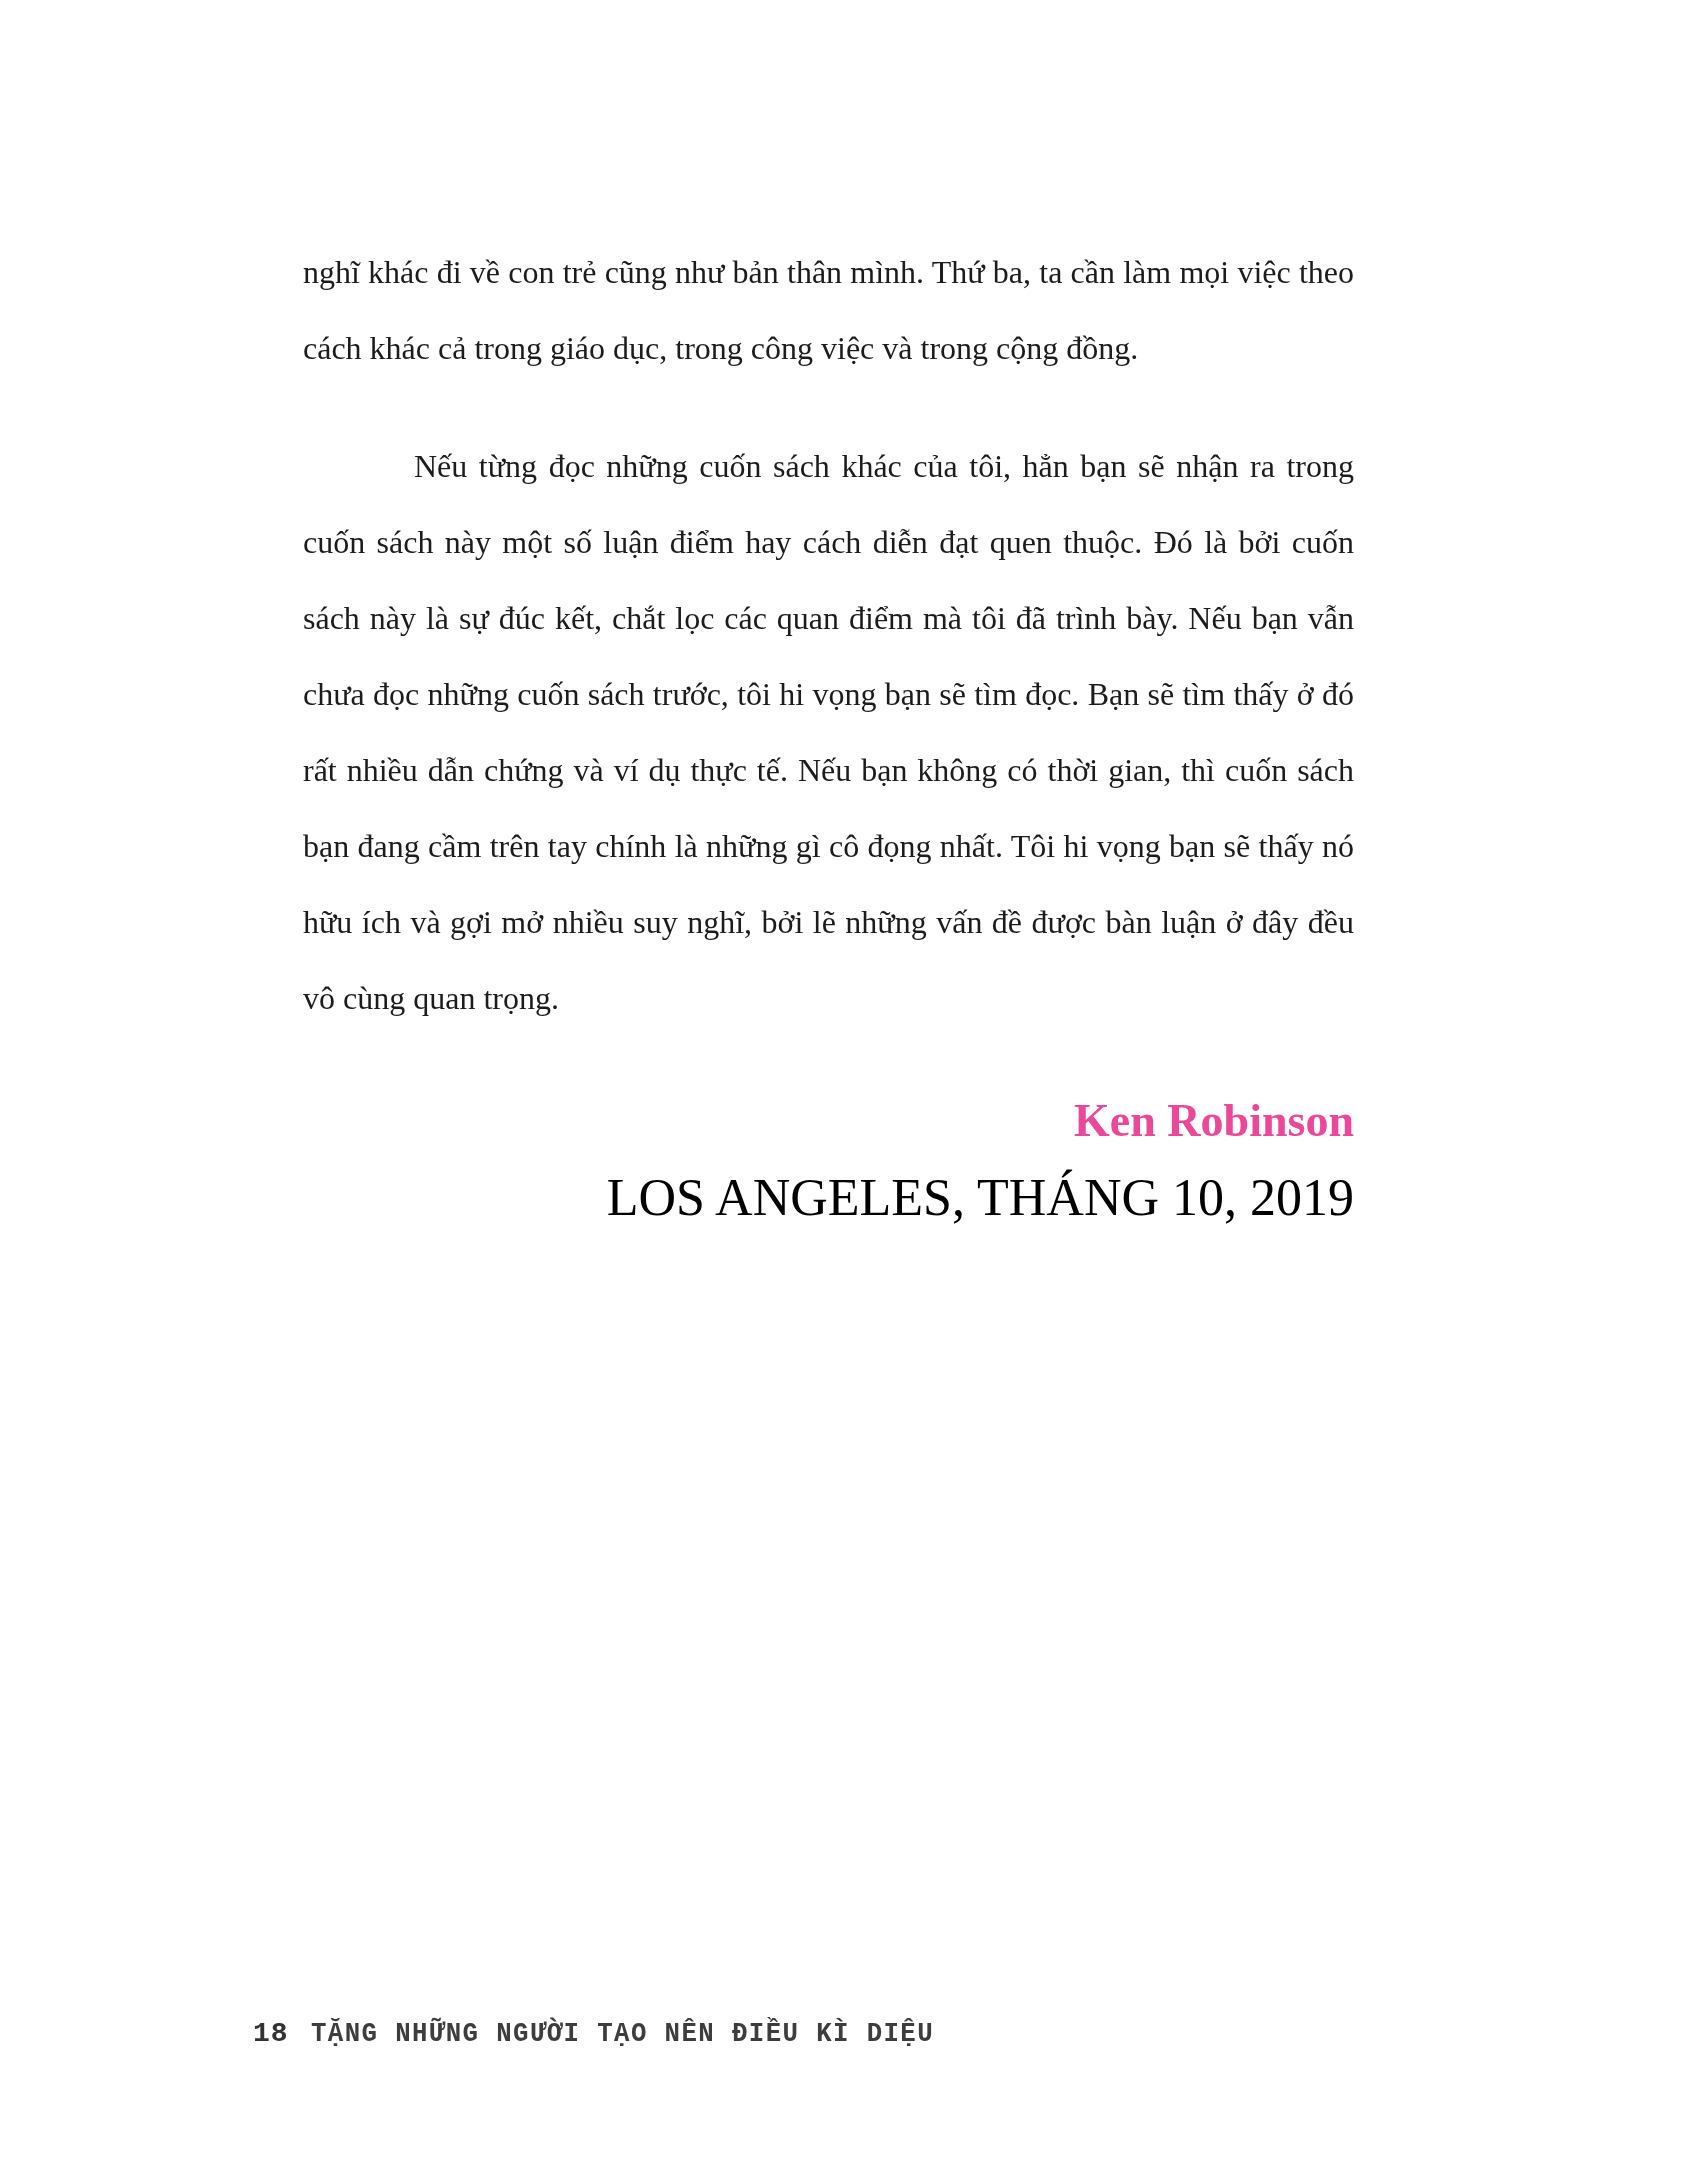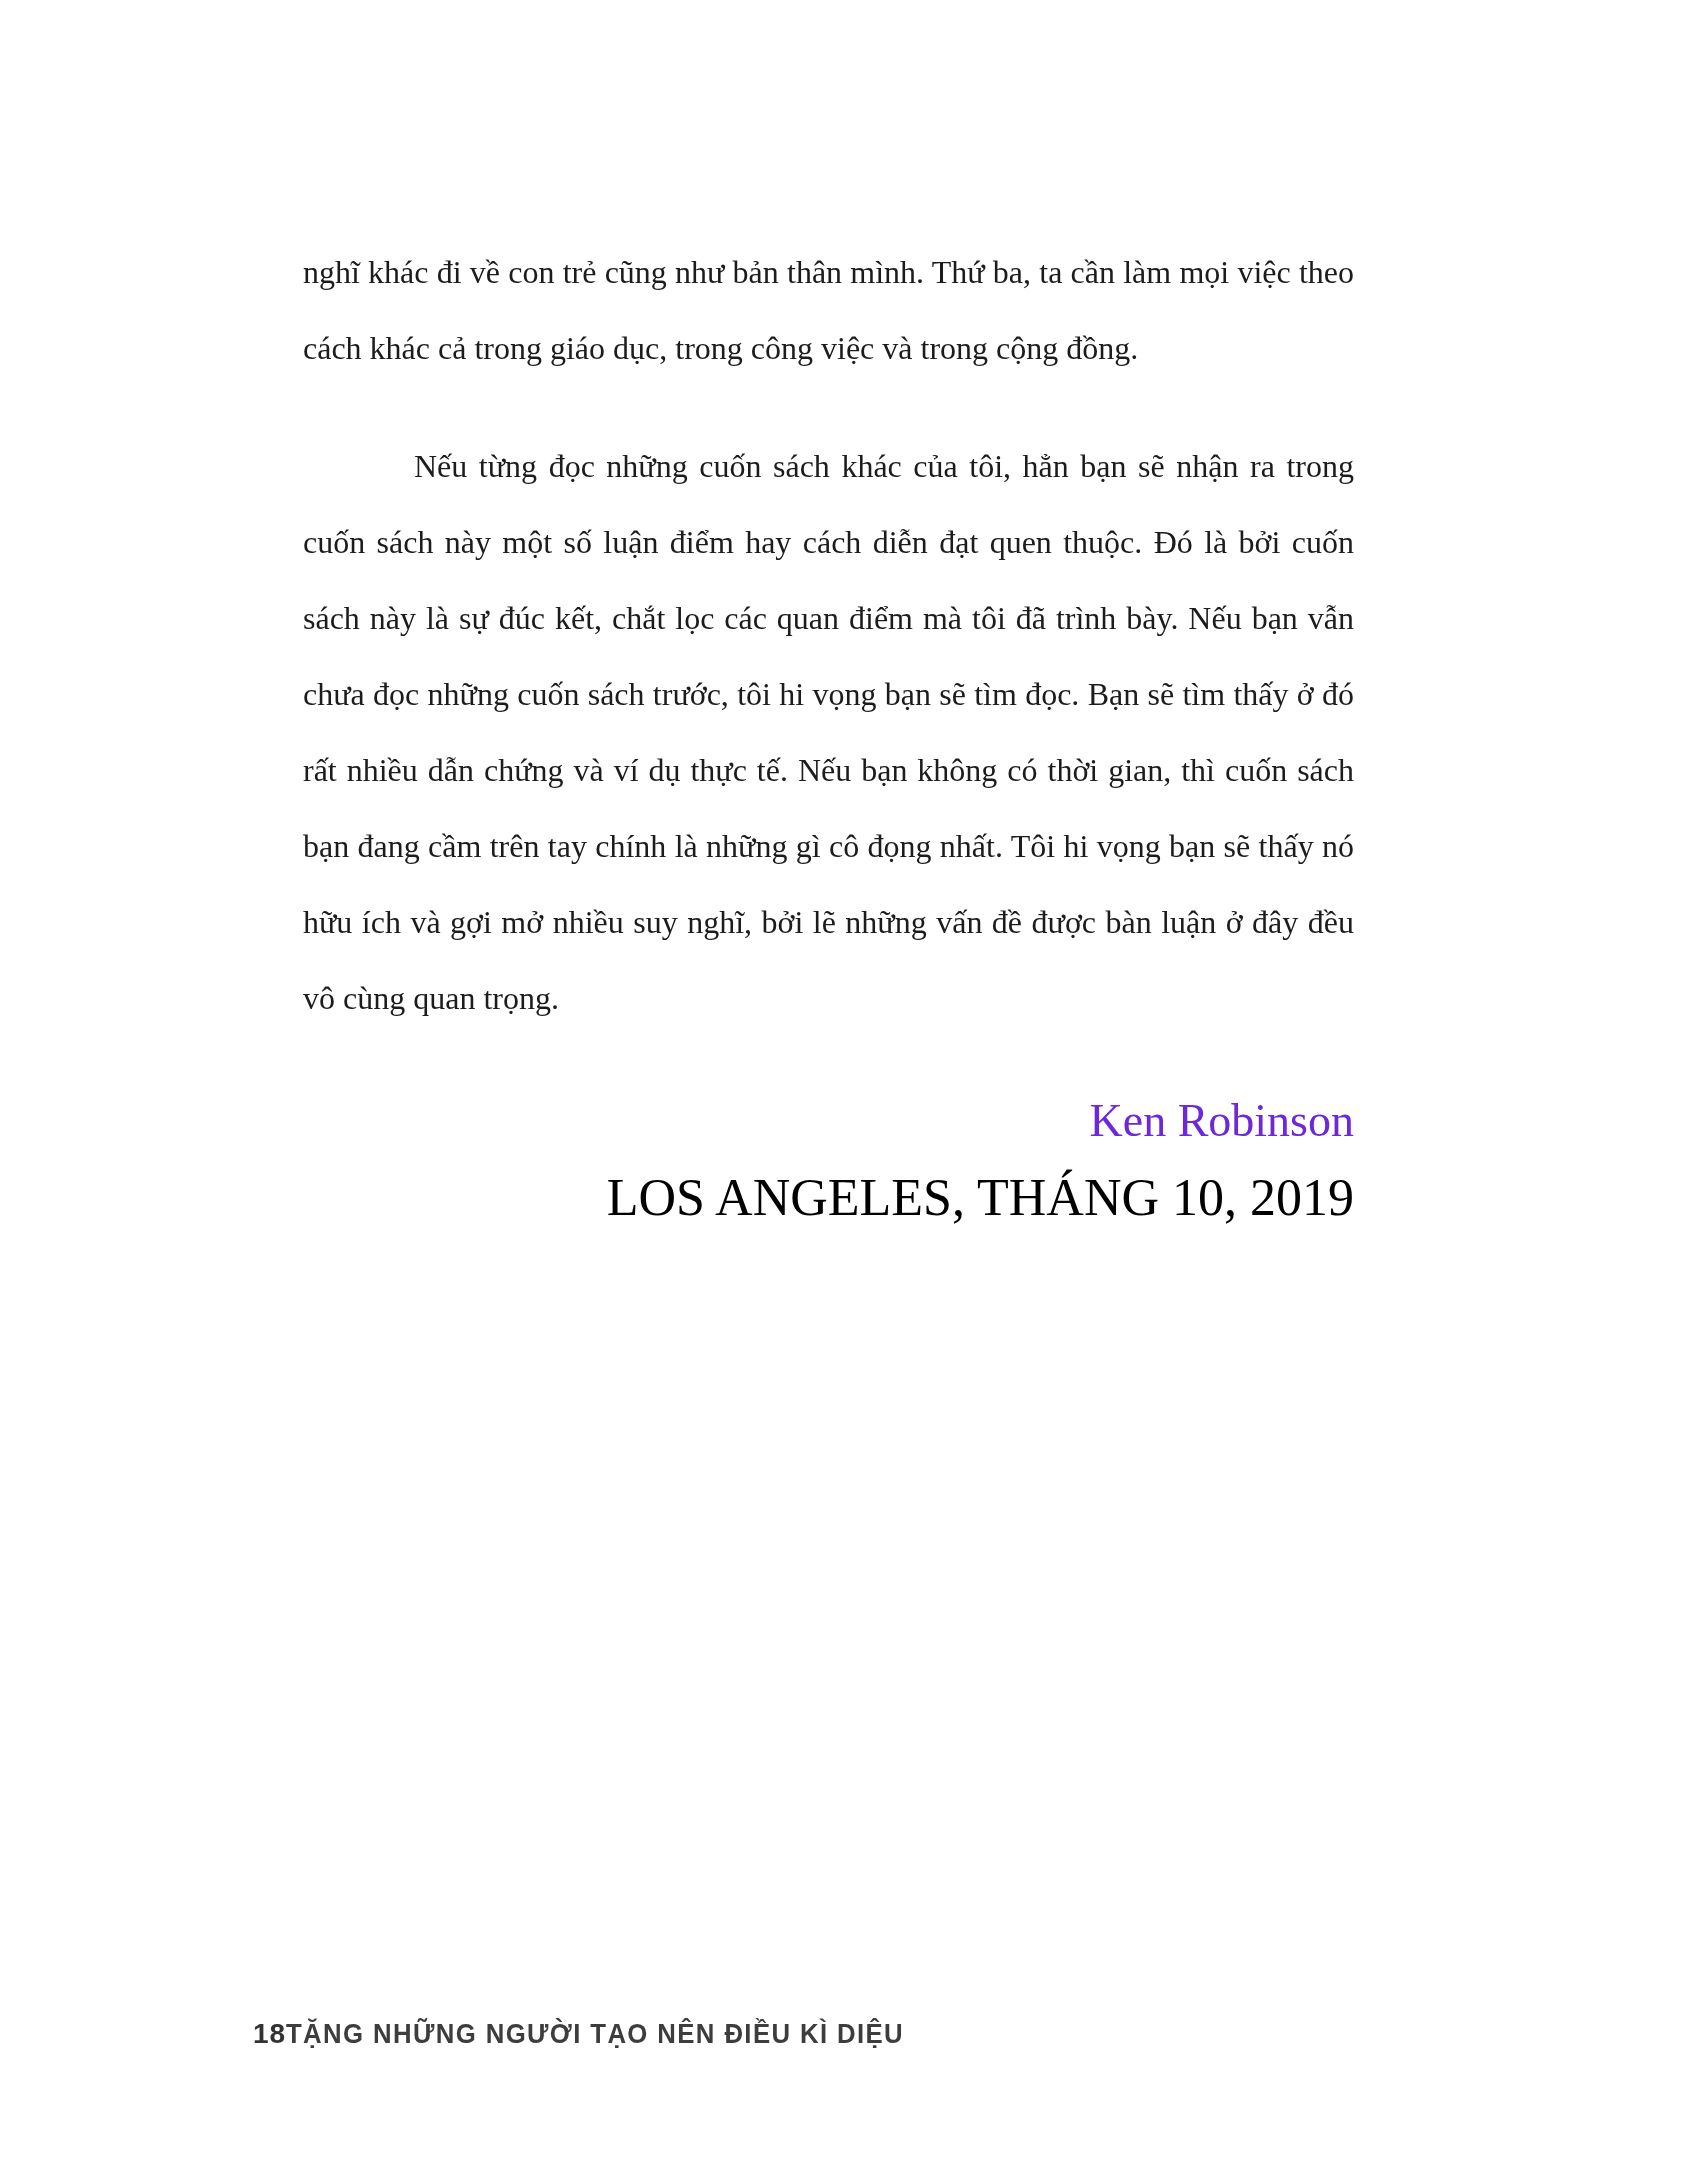--- a/index.html
+++ b/index.html
@@ -37,36 +37,37 @@
     text-indent: 111px;
   }
   .signature-block {
     margin-top: 46px;
     text-align: right;
   }
   .signature {
     display: block;
     font-size: 46px;
     line-height: 77px;
-    font-weight: normal;
-    color: #6d28d9;
+    font-weight: bold;
+    color: #ec4899;
   }
   .dateline {
     display: block;
     font-size: 52px;
     line-height: 77px;
     color: #000000;
   }
   .footer {
     position: absolute;
     left: 253px;
     top: 2018px;
     display: flex;
     align-items: center;
-    font-family: Liberation Sans, sans-serif;
+    gap: 22px;
+    font-family: Liberation Mono, monospace;
     color: #3d3d3d;
   }
   .footer .page-number {
     font-size: 28px;
     font-weight: bold;
     letter-spacing: 1px;
     color: #333333;
   }
   .footer .book-title {
     font-size: 28px;

